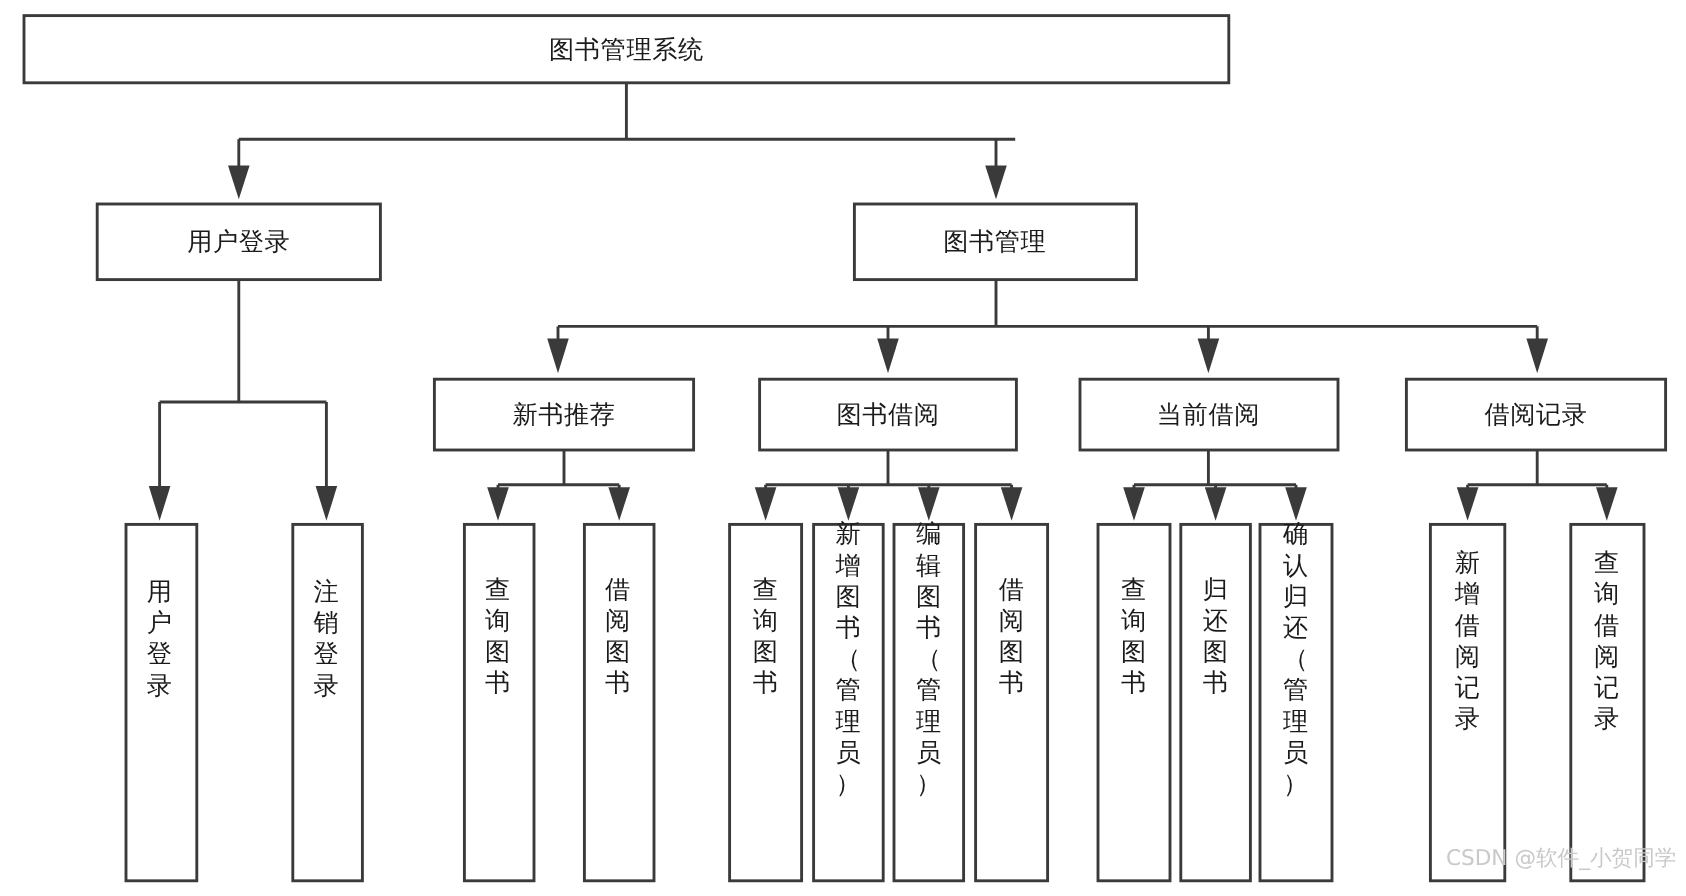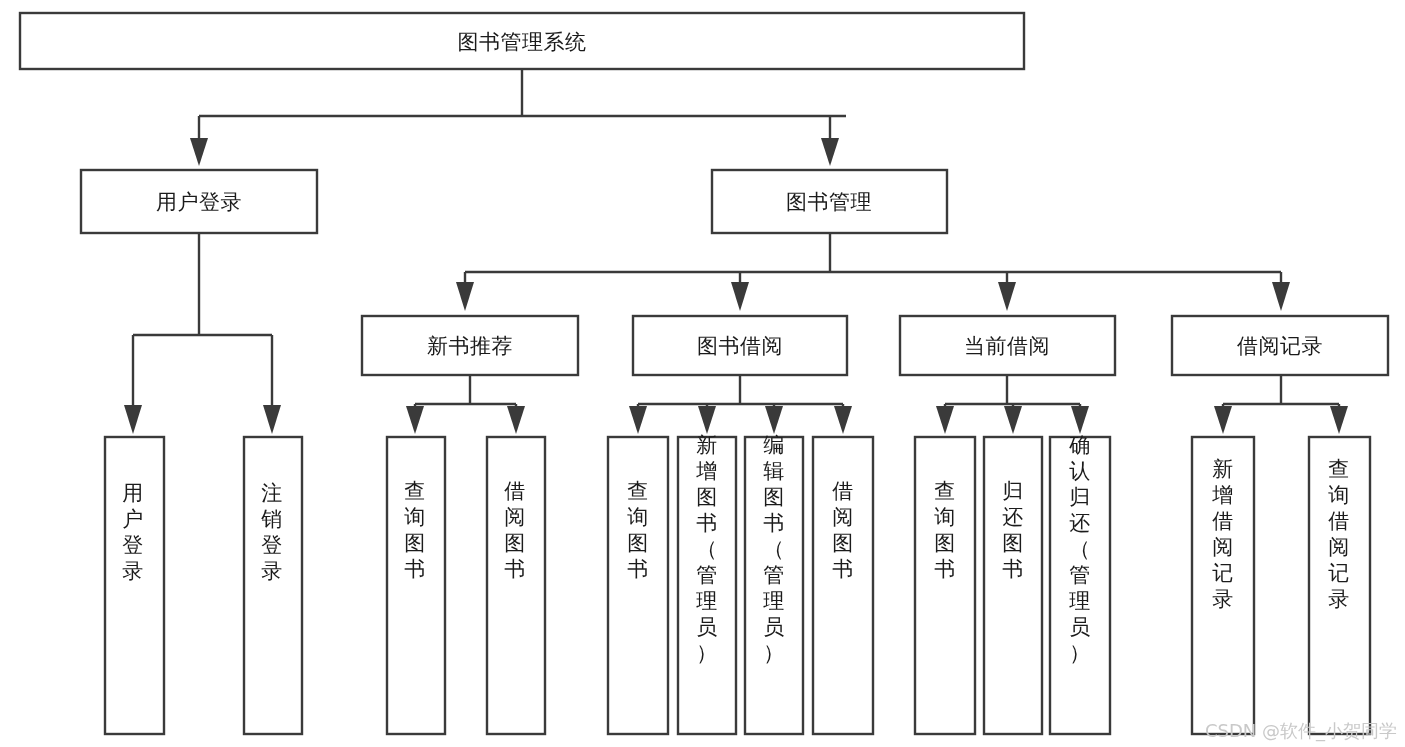--- a/index.html
+++ b/index.html
@@ -54,21 +54,21 @@
   }
   .node-label-v {
     font-family: "DejaVu Sans", "Liberation Sans", sans-serif;
     font-size: 21px;
     fill: #1b1b1b;
     letter-spacing: 0.5px;
   }
   .watermark-text {
     position: absolute;
     right: 8px;
-    bottom: 4px;
+    bottom: 20px;
     font-family: "DejaVu Sans", "Liberation Sans", sans-serif;
     font-size: 18px;
     color: #c9c9c9;
     white-space: nowrap;
     user-select: none;
   }
 </style>
 </head>
 <body>
 

